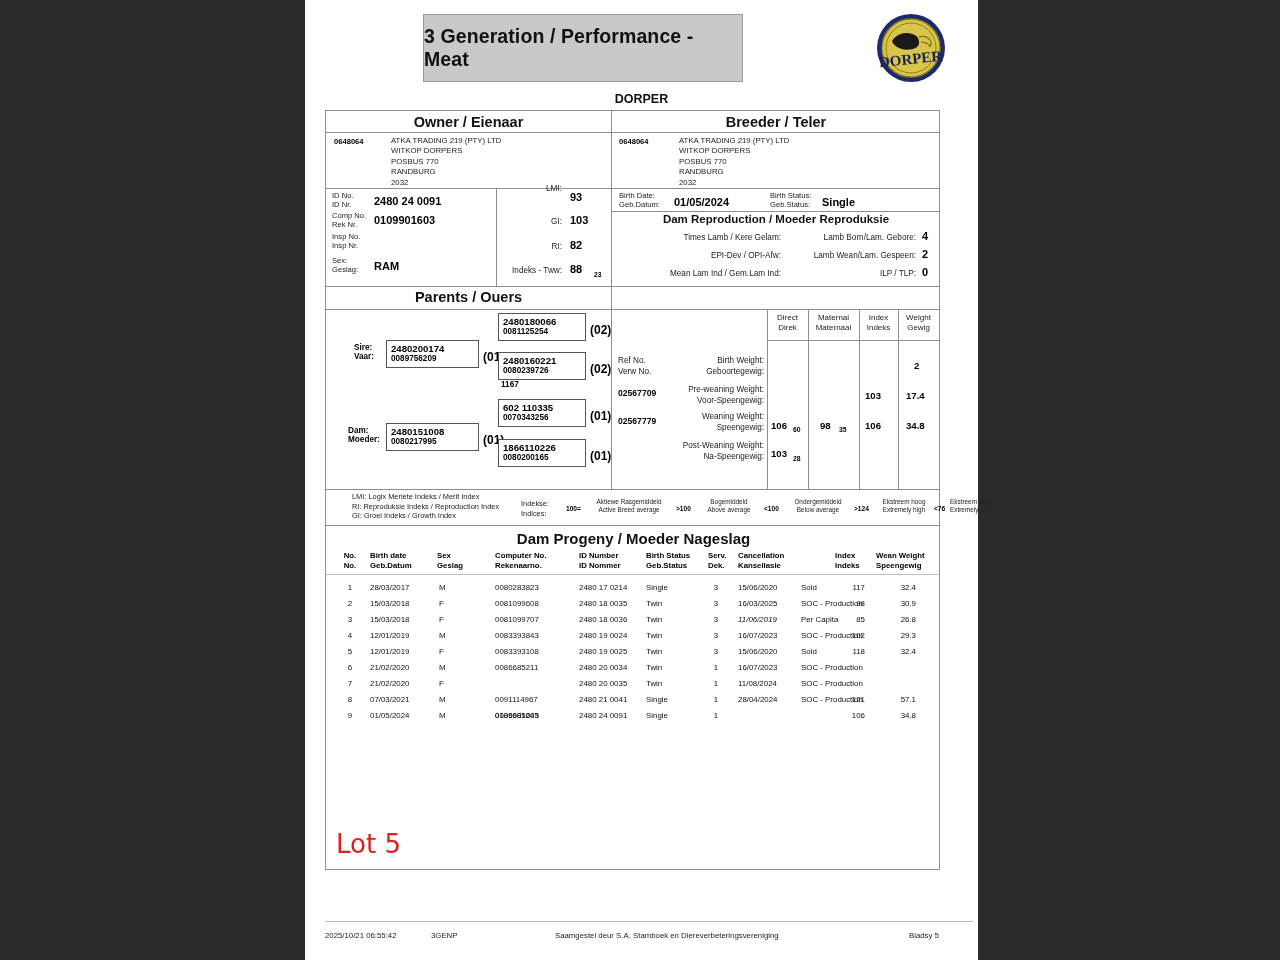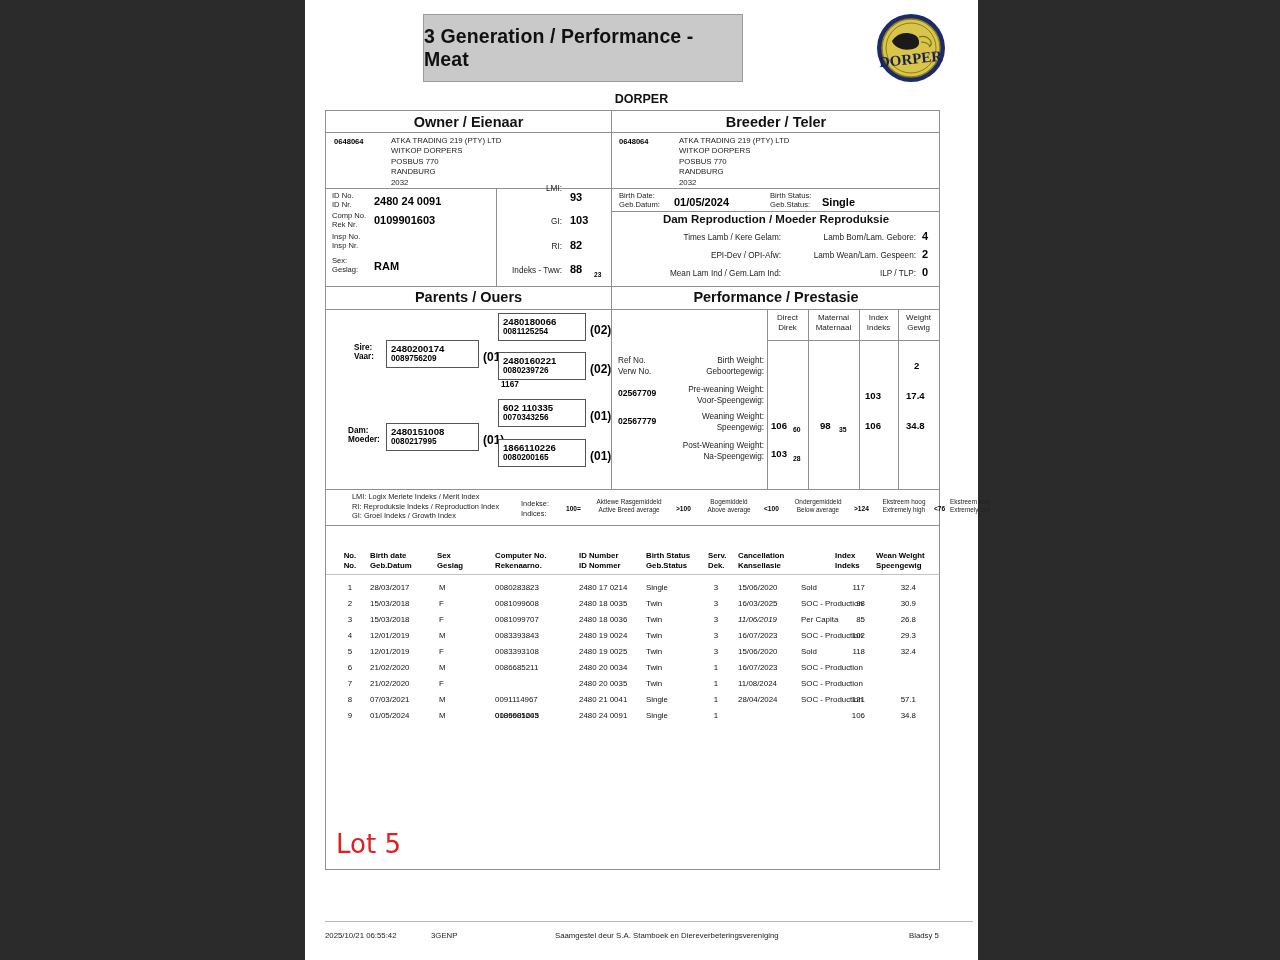--- a/index.html
+++ b/index.html
@@ -202,21 +202,20 @@
     <div class="lbl2 r" style="left:400px; top:140px; width:190px;">Lamb Wean/Lam. Gespeen:</div>
     <div class="val" style="left:596px; top:137px;">2</div>
 
     <div class="lbl2 r" style="left:286px; top:158px; width:169px;">Mean Lam Ind / Gem.Lam Ind:</div>
     <div class="lbl2 r" style="left:400px; top:158px; width:190px;">ILP / TLP:</div>
     <div class="val" style="left:596px; top:155px;">0</div>
 
     <div class="hline" style="top:175px; width:613px;"></div>
 
     <div class="secthead" style="left:0;    top:178px; width:285px;">Parents / Ouers</div>
-    <div class="secthead" style="left:286px;top:178px; width:328px;">Performance / Prestasie</div>
 
     <div class="hline" style="top:198px; width:613px;"></div>
 
     <div class="ptag" style="left:28px; top:232px;">
       <span>Sire:</span><br>
       <span>Vaar:</span>
     </div>
     <div class="pbox" style="left:60px; top:229px; width:93px; height:28px;">
       <div class="p1">2480200174</div>
       <div class="p2">0089756209</div>
@@ -357,20 +356,21 @@
     </div>
 
     <div class="lg-n" style="left:608px; top:394px;">&lt;76</div>
     <div class="lg-t" style="left:624px; top:387px; width:62px; text-align:left;">
       <span>Ekstreem laag</span><br>
       <span>Extremely low</span>
     </div>
 
     <div class="hline" style="top:414px; width:613px;"></div>
 
+    <div class="pg-title" style="left:0; top:419px;">Dam Progeny / Moeder Nageslag</div>
 
     <div class="pg-h" style="left:13px;  top:440px; text-align:center; width:22px;">
       <span>No.</span><br>
       <span>No.</span>
     </div>
     <div class="pg-h" style="left:44px;  top:440px;">
       <span>Birth date</span><br>
       <span>Geb.Datum</span>
     </div>
     <div class="pg-h" style="left:111px; top:440px;">

